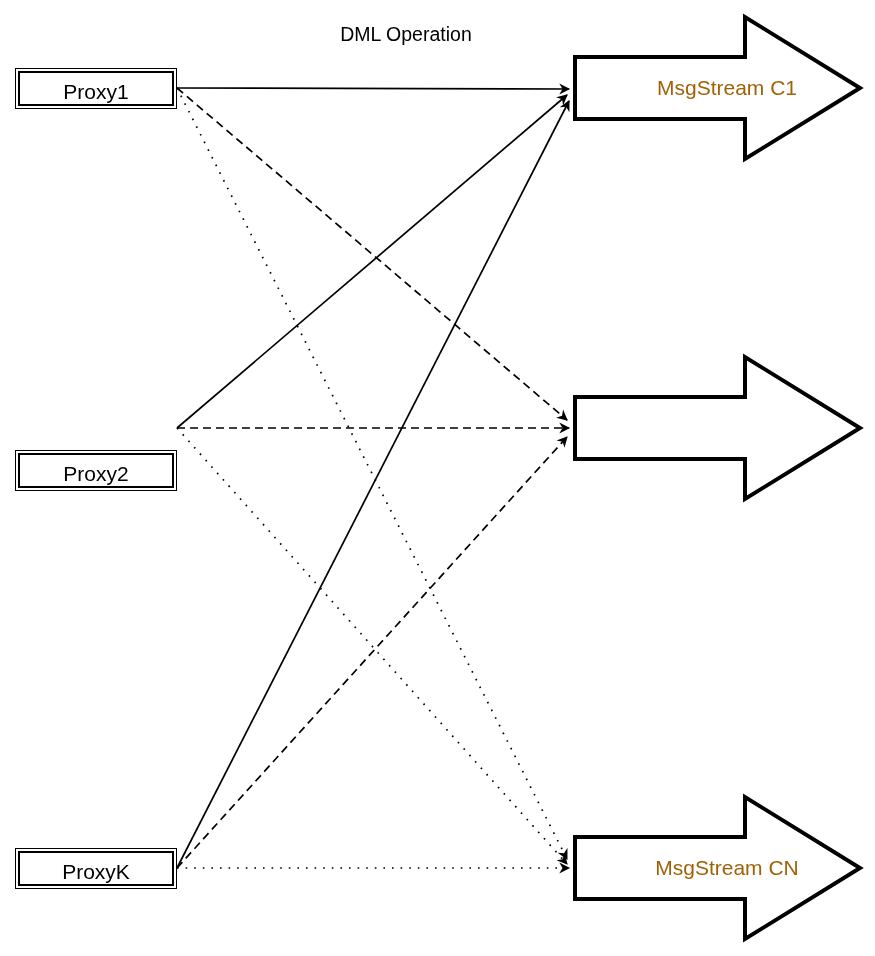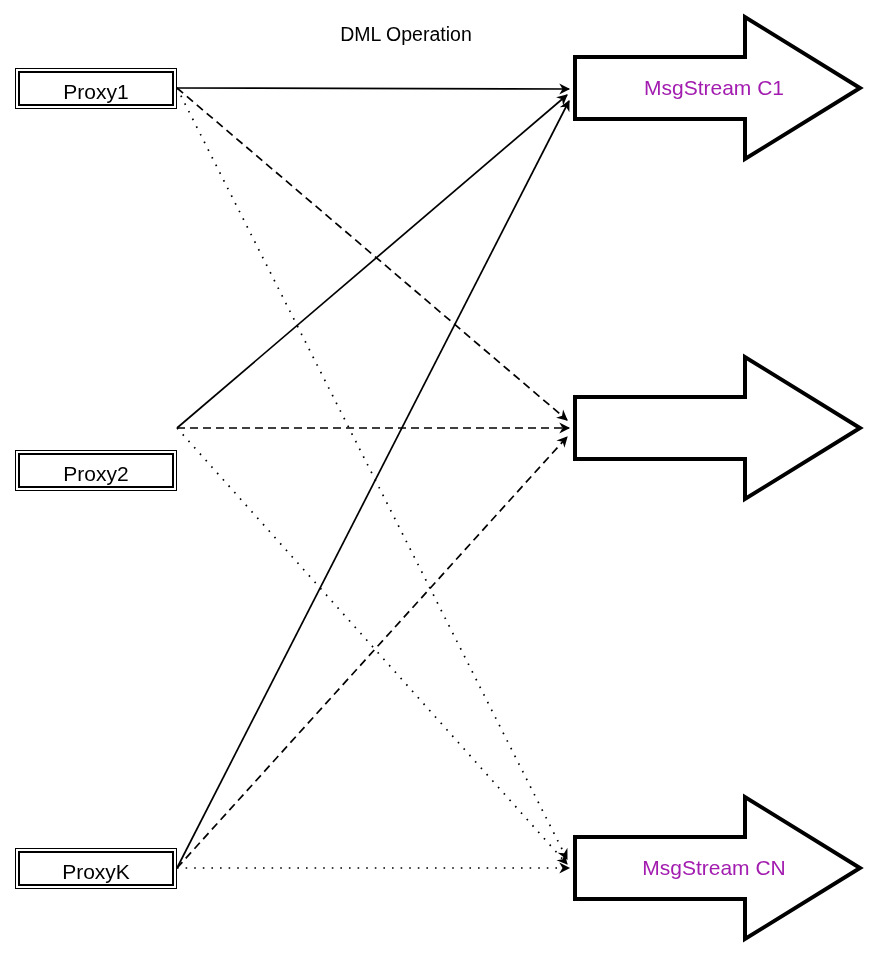--- a/index.html
+++ b/index.html
@@ -48,28 +48,28 @@
     align-items: flex-end;
     justify-content: center;
     font-size: 21px;
     color: #000000;
   }
   .proxy-box.p1 { top: 71px; }
   .proxy-box.p2 { top: 411px; margin-top: 42px; }
   .proxy-box.pk { top: 851px; }
   .stream-label {
     position: absolute;
-    left: 578px;
+    left: 591px;
     width: 272px;
     height: 30px;
     display: flex;
     align-items: center;
     justify-content: center;
     font-size: 21px;
-    color: #a21caf;
+    color: #a16207;
     pointer-events: none;
   }
   .stream-label.c1 { top: 73px; }
   .stream-label.c2 { top: 413px; }
   .stream-label.cn { top: 853px; }
   .diagram-title {
     position: absolute;
     left: 280px;
     top: 22px;
     width: 252px;

